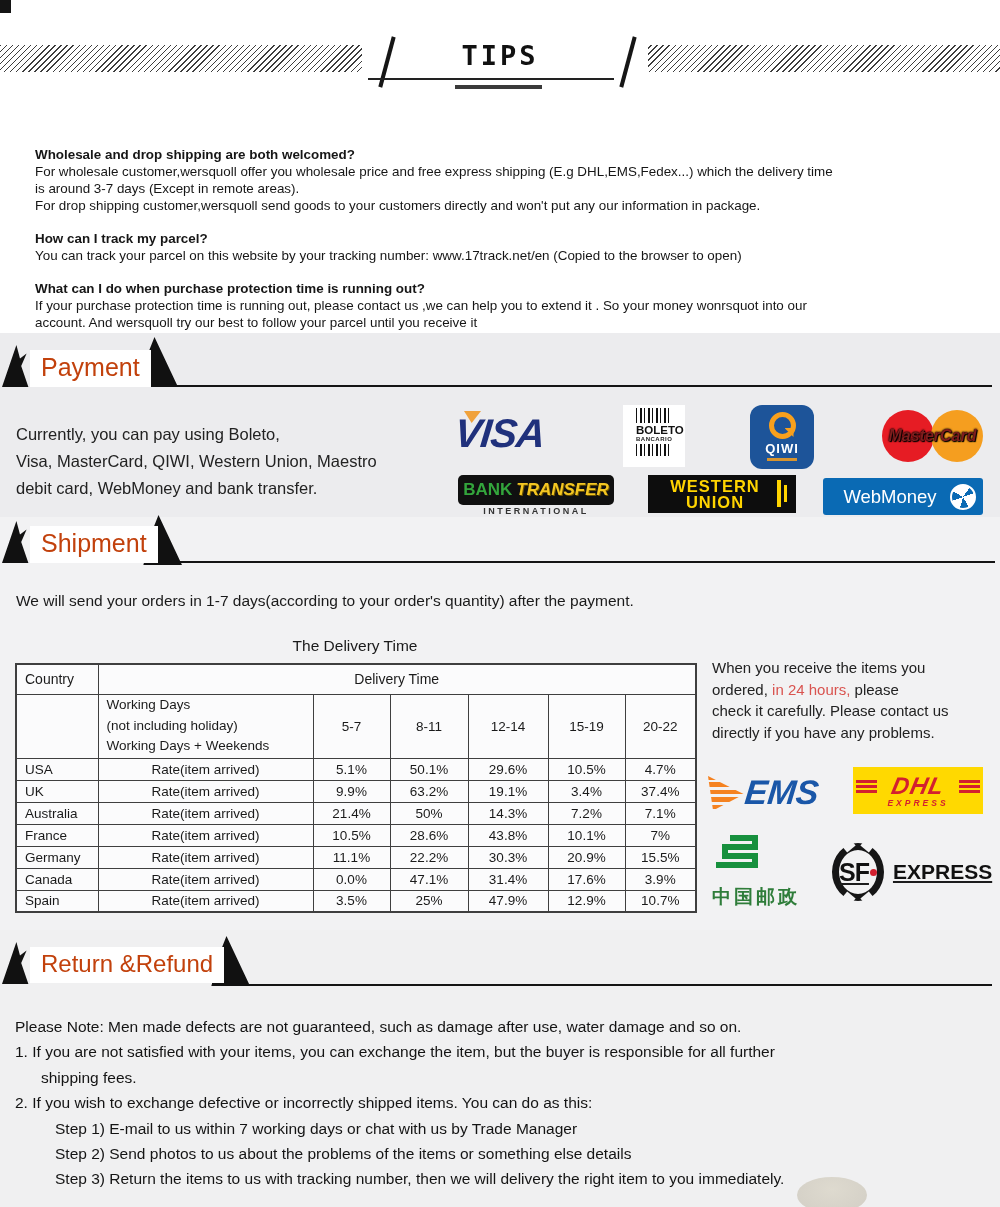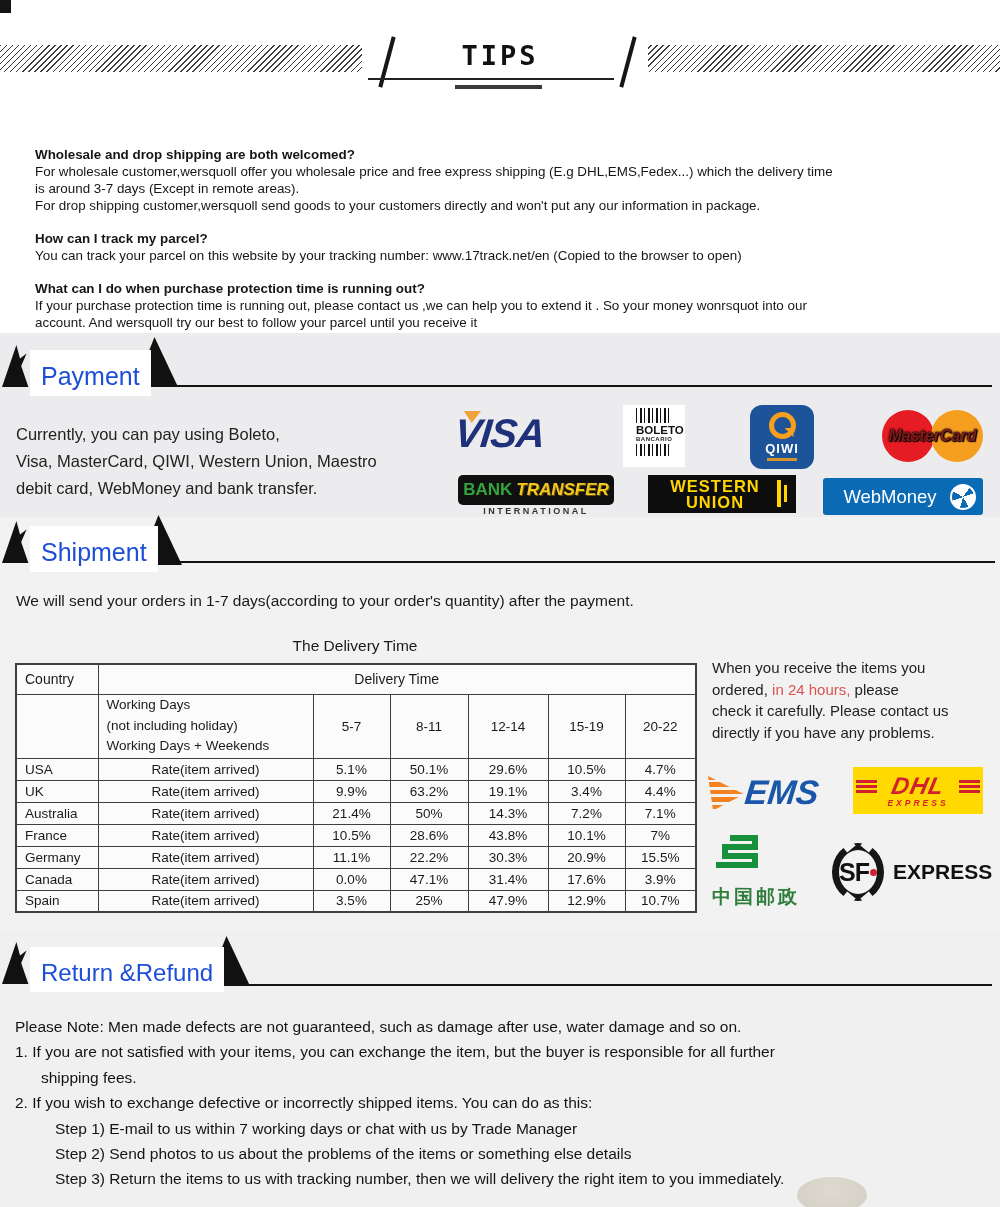--- a/index.html
+++ b/index.html
@@ -29,21 +29,21 @@
   
   .section { position:absolute; left:0; width:1000px; }
   .sec-payment { top:333px; height:184px; background:#ececee; }
   .sec-shipment { top:517px; height:413px; background:#f2f2f3; }
   .sec-returns { top:930px; height:277px; background:#f0f0f1; }
 
   .head-arrow-l { position:absolute; width:30px; height:42px; background:#111; z-index:1;
     clip-path:polygon(0 100%, 48% 0, 60% 32%, 82% 20%, 64% 50%, 88% 100%); }
   .head-arrow-r { position:absolute; width:42px; height:50px; background:#111; z-index:1;
     clip-path:polygon(44% 0, 100% 100%, 8% 100%, 22% 55%, 0 46%, 28% 34%); }
-  .head-label { position:absolute; background:#fff; color:#1d4ed8; padding:12px 11px 5px; z-index:2;
+  .head-label { position:absolute; background:#fff; color:#c2410c; padding:3px 11px 5px; z-index:2;
     font-size:25px; white-space:nowrap; }
   .head-line { position:absolute; height:2px; background:#141414; z-index:0; }
 
   
   .ph-al { left:2px; top:12px; } .ph-label { left:30px; top:17px; } .ph-ar { left:136px; top:4px; }
   .ph-line { left:176px; top:52px; width:816px; }
   
   .sh-al { left:2px; top:4px; } .sh-label { left:30px; top:9px; } .sh-ar { left:140px; top:-2px; }
   .sh-line { left:180px; top:44px; width:815px; }
   
@@ -130,21 +130,21 @@
     color:#d3202f; letter-spacing:1px; transform:skewX(-12deg); }
   .dhl-stripe { position:absolute; top:13px; width:21px; height:13px;
     background:repeating-linear-gradient(180deg,#d3202f 0 3px,transparent 3px 5px); }
   .dhl-stripe-l { left:3px; } .dhl-stripe-r { right:3px; }
   .dhl-sub { font-style:italic; font-size:8.5px; font-weight:bold; color:#d3202f; letter-spacing:3px; margin-top:-2px; }
 
   .logo-cnpost { left:712px; top:318px; width:112px; height:74px; }
   .cnpost-name { font-size:19px; color:#2f7d3a; letter-spacing:3px; margin-top:3px; font-weight:600;
     font-family:"Liberation Sans","DejaVu Sans",sans-serif; }
 
-  .logo-sf { left:832px; top:322px; width:160px; height:66px; display:flex; align-items:center; gap:9px; }
+  .logo-sf { left:832px; top:322px; width:160px; height:66px; display:flex; align-items:center; gap:9px;text-decoration:underline; }
   .sf-ring { width:58px; height:58px; border-radius:50%; border:7px solid #161616; position:relative;
     display:flex; align-items:center; justify-content:center; }
   .sf-gap { position:absolute; width:11px; height:9px; background:#f2f2f3; }
   .sf-g1 { top:-9px; left:4px; transform:rotate(-40deg); }
   .sf-g2 { top:-9px; right:4px; transform:rotate(40deg); }
   .sf-g3 { bottom:-9px; left:4px; transform:rotate(40deg); }
   .sf-g4 { bottom:-9px; right:4px; transform:rotate(-40deg); }
   .sf-text { font-weight:900; font-size:25px; color:#111; letter-spacing:-1px; }
   .sf-dot { display:inline-block; width:7px; height:7px; background:#d3202f; border-radius:50%; margin-left:1px; }
   .sf-express { font-weight:900; font-size:21px; color:#111; letter-spacing:0; }
@@ -287,21 +287,21 @@
       <td>10.5%</td>
       <td>4.7%</td>
     </tr>
     <tr class="dr">
       <td class="c-country">UK</td>
       <td>Rate(item arrived)</td>
       <td>9.9%</td>
       <td>63.2%</td>
       <td>19.1%</td>
       <td>3.4%</td>
-      <td>4.4%</td>
+      <td>37.4%</td>
     </tr>
     <tr class="dr">
       <td class="c-country">Australia</td>
       <td>Rate(item arrived)</td>
       <td>21.4%</td>
       <td>50%</td>
       <td>14.3%</td>
       <td>7.2%</td>
       <td>7.1%</td>
     </tr>

